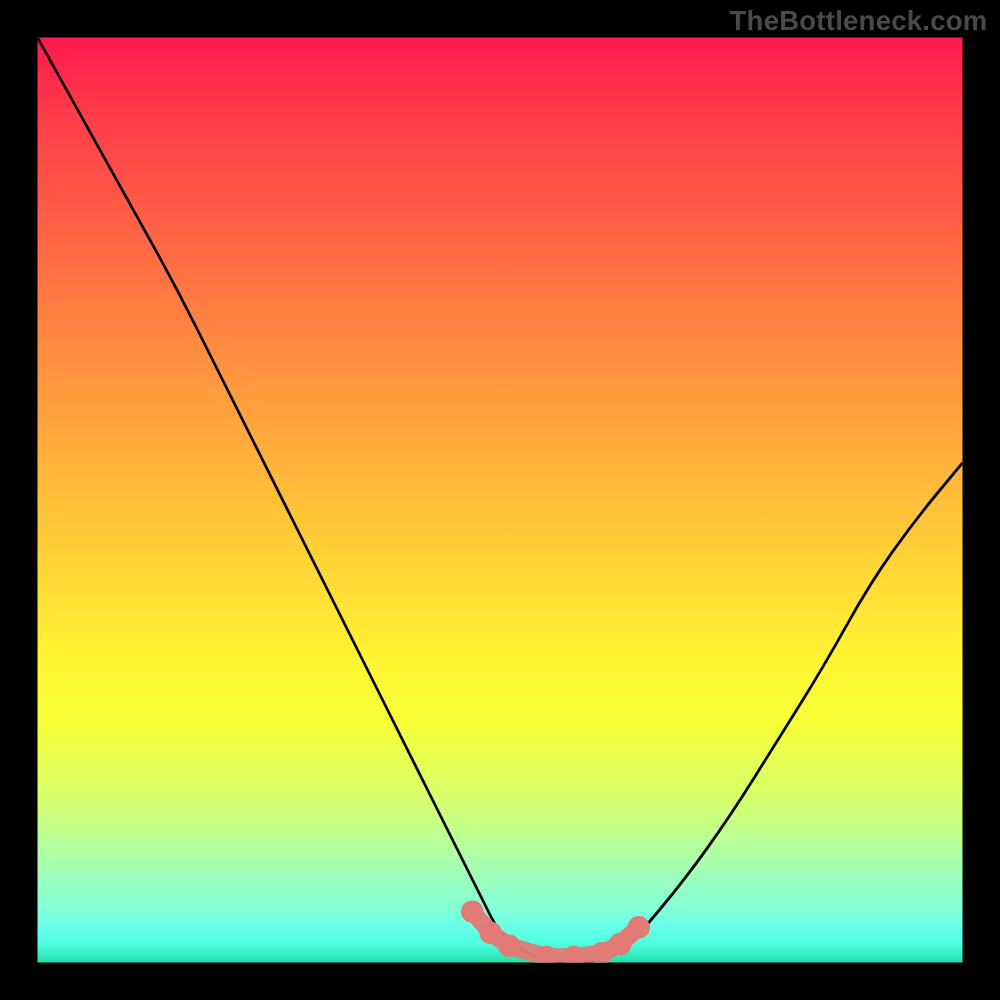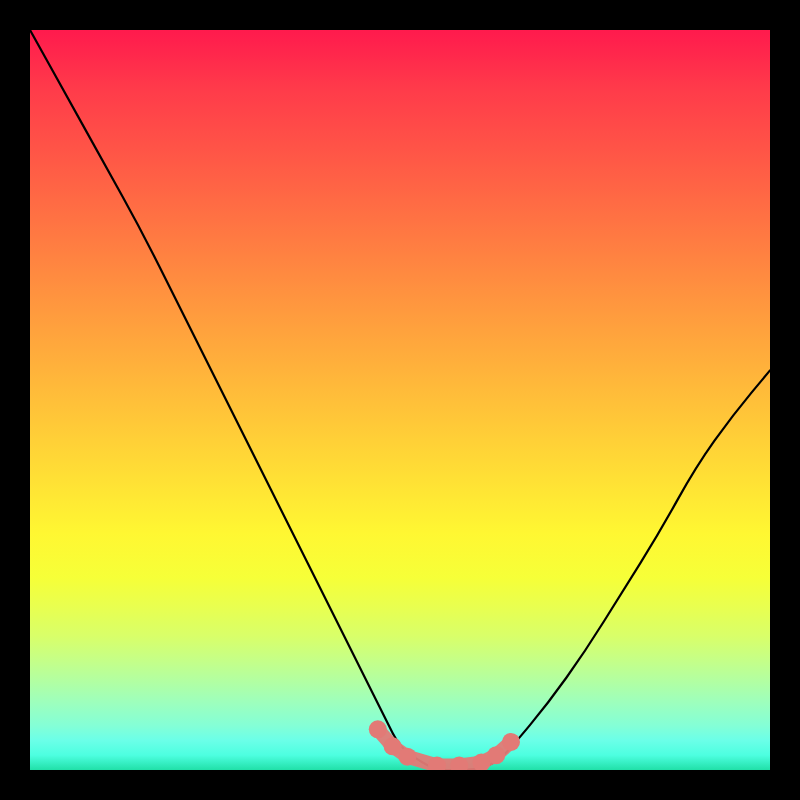--- a/index.html
+++ b/index.html
@@ -63,20 +63,21 @@
     font-weight: 600;
     letter-spacing: 0.2px;
     user-select: none;
   }
 </style>
 </head>
 <body>
 
 <div class="frame">
 
+  <div class="watermark">TheBottleneck.com</div>
 
   <div class="plot">
     <svg class="curve" viewBox="0 0 740 740" preserveAspectRatio="none">
       <path d="M 0 0 Q 0 0 18.5 33.30000000000001 Q 37 66.60000000000002 55.5 99.90000000000003 Q 74 133.20000000000005 92.5 166.50000000000006 Q 111 199.80000000000007 129.5 236.80000000000004 Q 148 273.8 166.5 310.79999999999995 Q 185 347.79999999999995 203.5 384.79999999999995 Q 222 421.8 240.5 458.79999999999995 Q 259 495.79999999999995 277.5 532.8 Q 296 569.8 314.5 606.8 Q 333 643.8 344.1 666 Q 355.2 688.2 362.6 703 Q 370 717.8 381.1 725.2 Q 392.20000000000005 732.6 399.6 736.3 Q 407.00000000000006 740 414.4 740 Q 421.79999999999995 740 432.9 740 Q 444 740 455.1 736.3 Q 466.2 732.6 473.6 725.2 Q 481 717.8 499.5 695.5999999999999 Q 518 673.4 536.5 647.5 Q 555 621.6 573.5 592 Q 592 562.4 610.5 532.8 Q 629 503.2 647.5 469.9 Q 666 436.6 684.5 410.70000000000005 Q 703 384.8 721.5 362.6 T 740 340.4" fill="none" stroke="#000000" stroke-width="2.2" stroke-linecap="round" stroke-linejoin="round"></path>
       <path d="M 347.79999999999995 699.3 L 362.59999999999997 716.32 L 377.40000000000003 726.68 L 407.00000000000006 735.56 L 429.2 735.56 L 451.4 732.6 L 466.2 725.2 L 481 711.88" fill="none" stroke="#e27a76" stroke-width="14" stroke-linecap="round" stroke-linejoin="round" opacity="0.95"></path>
       <g>
           <circle cx="347.79999999999995" cy="699.3" r="9" fill="#e27a76"></circle>
           <circle cx="362.59999999999997" cy="716.32" r="9" fill="#e27a76"></circle>
           <circle cx="377.40000000000003" cy="726.68" r="9" fill="#e27a76"></circle>
           <circle cx="407.00000000000006" cy="735.56" r="9" fill="#e27a76"></circle>

